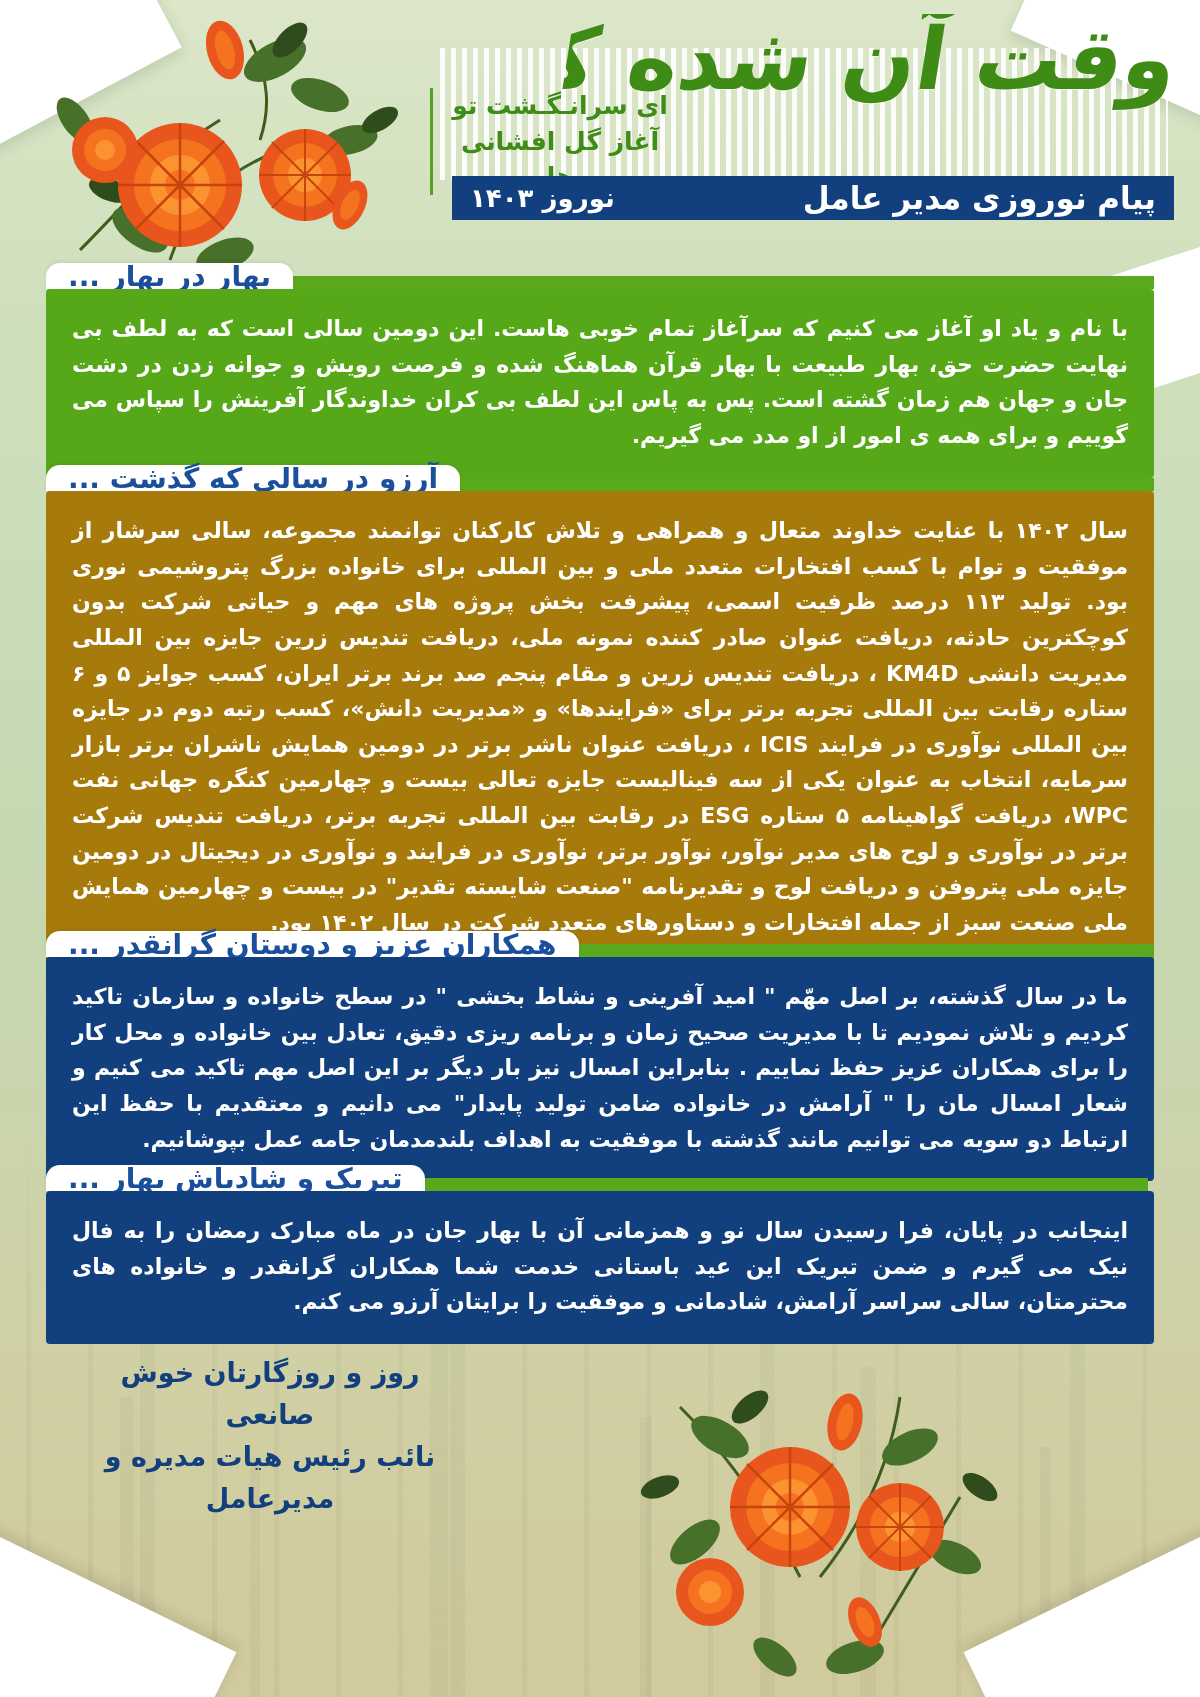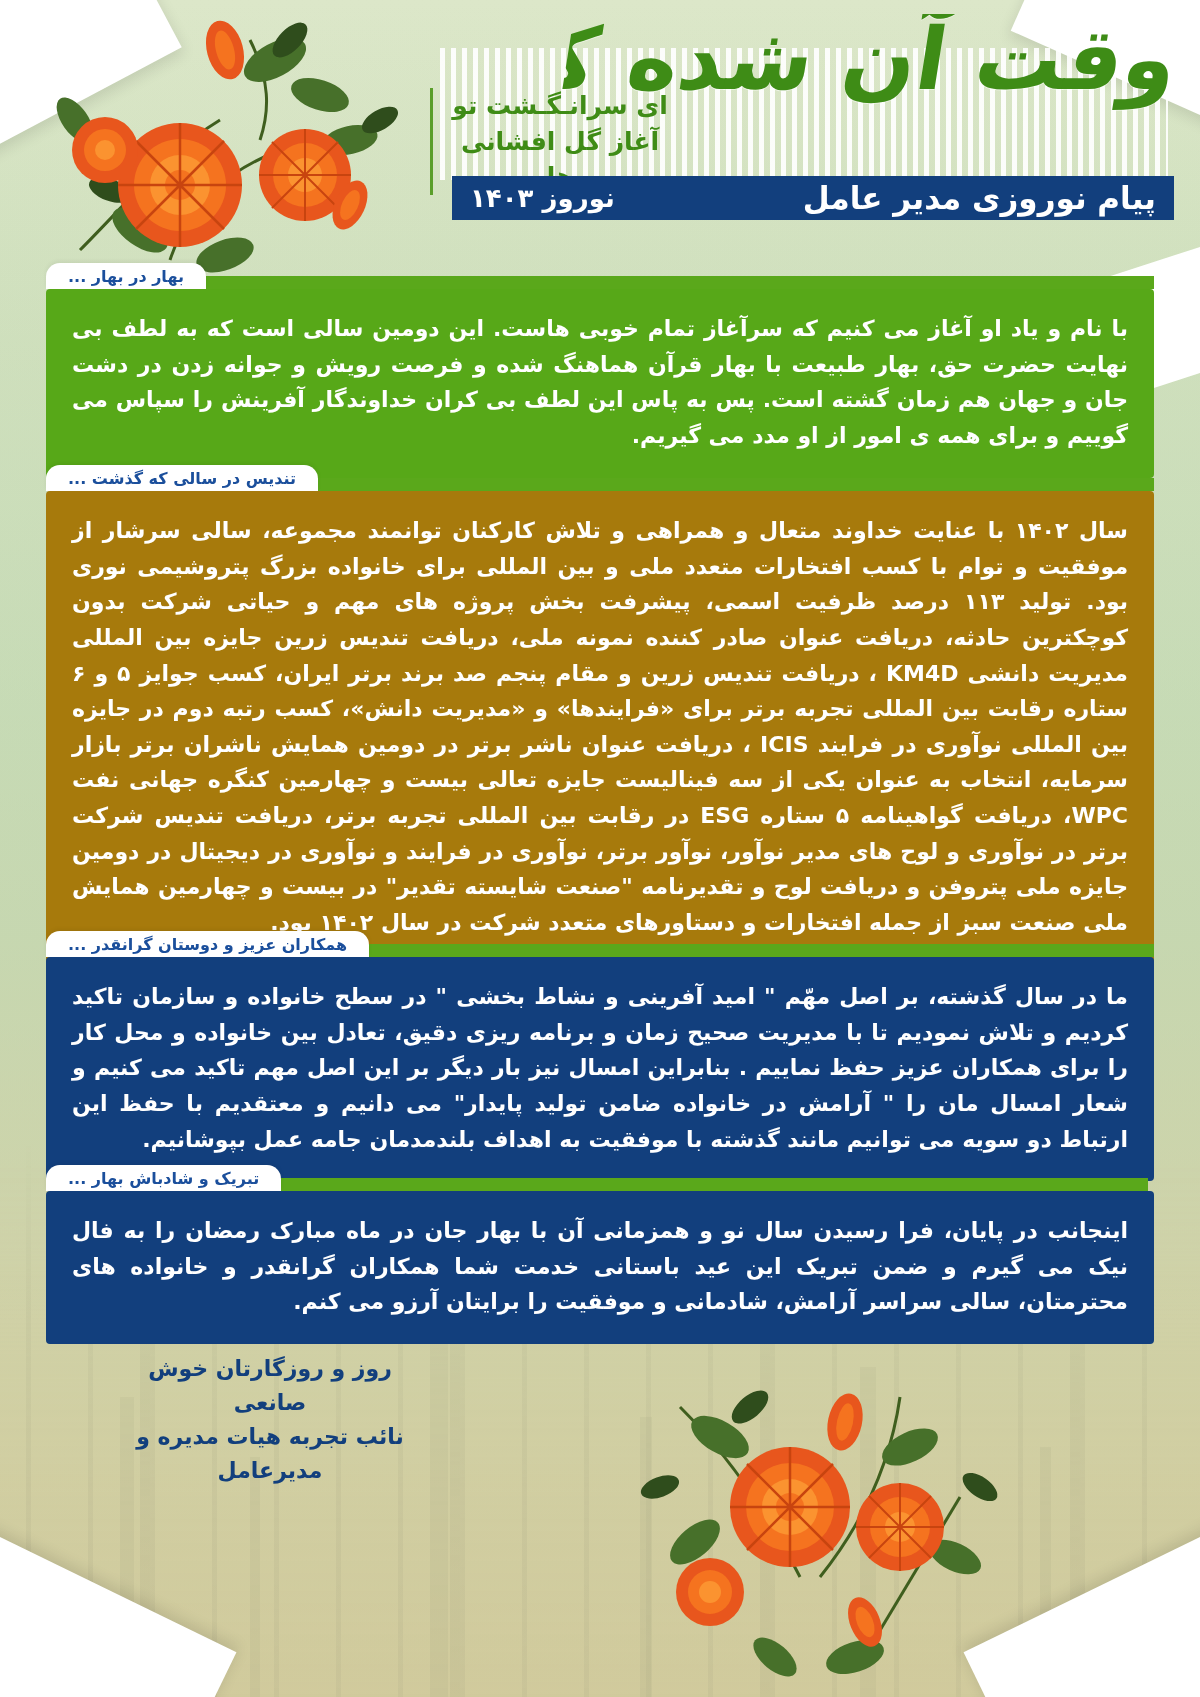--- a/index.html
+++ b/index.html
@@ -94,21 +94,21 @@
   .flowers-top{position:absolute;left:20px;top:0px;width:430px;height:300px;pointer-events:none;}
   .flowers-bot{position:absolute;left:600px;bottom:10px;width:430px;height:320px;pointer-events:none;}
 
   
   .sec-head{
     position:absolute;height:36px;display:flex;align-items:stretch;
   }
   .sec-head .tab{
     background:#fff;border-radius:14px 14px 0 0;
     display:flex;align-items:center;justify-content:center;
-    padding:0 22px;color:#1b4f9c;font-weight:bold;font-size:16px;direction:rtl;
+    padding:0 22px;color:#1b4f9c;font-weight:bold;font-size:28px;direction:rtl;
     box-shadow:0 -2px 4px rgba(0,0,0,.06);
     margin-top:10px;
   }
   .sec-head .bar{flex:1;align-self:flex-end;height:13px;}
   .bar-green{background:#5aa81b;}
   .bar-gold{background:#5aa81b;}
   .bar-blue{background:#5aa81b;}
 
   
   .block{
@@ -117,21 +117,21 @@
     font-size:22px;line-height:1.62;font-weight:bold;
     border-radius:4px;
   }
   .blk-green{background:#57a818;}
   .blk-gold{background:#a77a0c;}
   .blk-blue{background:#123f7d;}
 
   
   .signature{
     position:absolute;left:0;right:0;top:1352px;text-align:center;direction:rtl;
-    color:#123f7d;font-weight:bold;font-size:22px;line-height:1.55;
+    color:#123f7d;font-weight:bold;font-size:27px;line-height:1.55;
     
     padding-right:660px;
   }
   .signature span{display:block;}
 </style>
 </head>
 <body>
 
 <div class="poster">
 
@@ -275,36 +275,36 @@
   </div>
 
   <div class="sec-head" style="top:253px;left:46px;right:46px;">
     <div class="bar bar-green"></div>
     <div class="tab">بهار در بهار ...</div>
   </div>
   <div class="block blk-green" style="top:289px;">با نام و یاد او آغاز می کنیم که سرآغاز تمام خوبی هاست. این دومین سالی است که به لطف بی نهایت حضرت حق، بهار طبیعت با بهار قرآن هماهنگ شده و فرصت رویش و جوانه زدن در دشت جان و جهان هم زمان گشته است. پس به پاس این لطف بی کران خداوندگار آفرینش را سپاس می گوییم و برای همه ی امور از او مدد می گیریم.</div>
 
   <div class="sec-head" style="top:455px;left:46px;right:46px;">
     <div class="bar bar-gold"></div>
-    <div class="tab">تندیس در سالی که گذشت ...</div>
+    <div class="tab">آرزو در سالی که گذشت ...</div>
   </div>
   <div class="block blk-gold" style="top:491px;">سال ۱۴۰۲ با عنایت خداوند متعال و همراهی و تلاش کارکنان توانمند مجموعه، سالی سرشار از موفقیت و توام با کسب افتخارات متعدد ملی و بین المللی برای خانواده بزرگ پتروشیمی نوری بود. تولید ۱۱۳ درصد ظرفیت اسمی، پیشرفت بخش پروژه های مهم و حیاتی شرکت بدون کوچکترین حادثه، دریافت عنوان صادر کننده نمونه ملی، دریافت تندیس زرین جایزه بین المللی مدیریت دانشی KM4D ، دریافت تندیس زرین و مقام پنجم صد برند برتر ایران، کسب جوایز ۵ و ۶ ستاره رقابت بین المللی تجربه برتر برای «فرایندها» و «مدیریت دانش»،  کسب رتبه دوم در جایزه بین المللی نوآوری در فرایند ICIS ، دریافت عنوان ناشر برتر در دومین همایش ناشران برتر بازار سرمایه، انتخاب به عنوان یکی از سه فینالیست جایزه تعالی بیست و چهارمین کنگره جهانی نفت WPC، دریافت گواهینامه ۵ ستاره ESG در رقابت بین المللی تجربه برتر، دریافت تندیس شرکت برتر در نوآوری و لوح های مدیر نوآور، نوآور برتر، نوآوری در فرایند و نوآوری در دیجیتال در دومین جایزه ملی پتروفن و دریافت لوح و تقدیرنامه "صنعت شایسته تقدیر" در بیست و چهارمین همایش ملی صنعت سبز از جمله افتخارات و دستاورهای متعدد شرکت در سال ۱۴۰۲ بود.</div>
 
   <div class="sec-head" style="top:921px;left:46px;right:46px;">
     <div class="bar bar-blue"></div>
     <div class="tab">همکاران عزیز و دوستان گرانقدر ...</div>
   </div>
   <div class="block blk-blue" style="top:957px;">ما در سال گذشته، بر اصل مهّم " امید آفرینی و نشاط بخشی " در سطح خانواده و سازمان تاکید کردیم و تلاش نمودیم تا با مدیریت صحیح زمان و برنامه ریزی دقیق، تعادل بین خانواده و محل کار را برای همکاران عزیز حفظ نماییم . بنابراین امسال نیز بار دیگر بر این اصل مهم تاکید می کنیم و شعار امسال مان را " آرامش در خانواده ضامن تولید پایدار" می دانیم و معتقدیم با حفظ این ارتباط دو سویه می توانیم مانند گذشته با موفقیت به اهداف بلندمدمان جامه عمل بپوشانیم.</div>
 
   <div class="sec-head" style="top:1155px;left:46px;right:52px;">
     <div class="bar bar-blue"></div>
     <div class="tab">تبریک و شادباش بهار ...</div>
   </div>
   <div class="block blk-blue" style="top:1191px;">اینجانب در پایان، فرا رسیدن سال نو و همزمانی آن با بهار جان در ماه مبارک رمضان را به فال نیک می گیرم و ضمن تبریک این عید باستانی خدمت شما همکاران گرانقدر و خانواده های محترمتان، سالی سراسر آرامش، شادمانی و موفقیت را برایتان آرزو می کنم.</div>
 
   <div class="signature">
     <span>روز و روزگارتان خوش</span>
     <span>صانعی</span>
-    <span>نائب تجربه هیات مدیره و</span>
+    <span>نائب رئیس هیات مدیره و</span>
     <span>مدیرعامل</span>
   </div>
 
 </div>
 
 </body></html>

